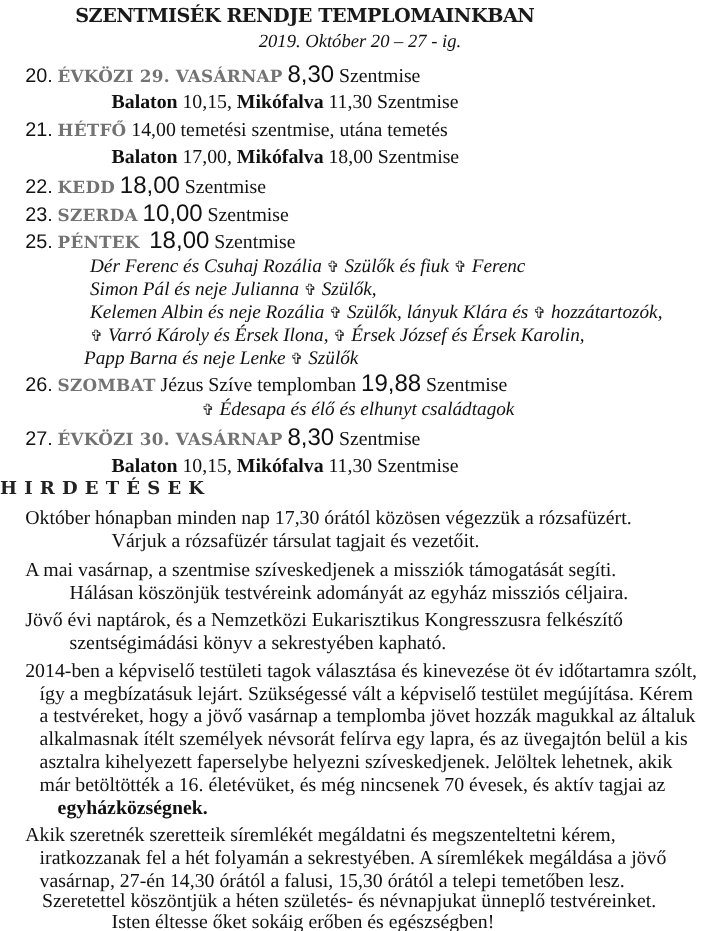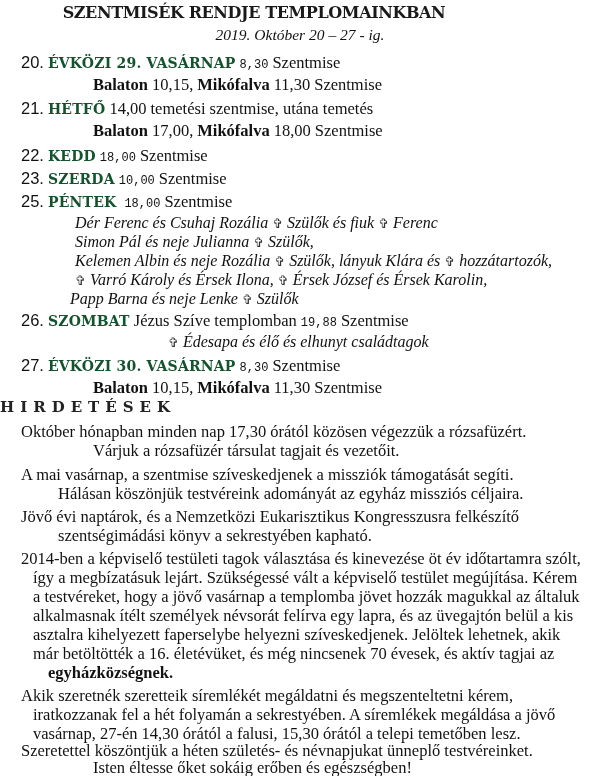--- a/index.html
+++ b/index.html
@@ -11,23 +11,23 @@
       letter-spacing: -0.4px; color: #1a1a1a;
     }
     .subtitle {
       position: absolute; top: 26px; left: 0; width: 600px; text-align: center;
       font-family: "Liberation Serif", serif; font-style: italic; font-size: 15.5px;
     }
     .line { position: absolute; white-space: nowrap; font-size: 16px; line-height: 20px; }
     .num { font-family: "Liberation Sans", sans-serif; font-size: 16.5px; }
     .day {
       font-family: "DejaVu Serif", serif; font-weight: bold; font-size: 14px;
-      letter-spacing: 0.2px; color: #14532d;
+      letter-spacing: 0.2px; color: #737373;
     }
-    .time { font-family: Liberation Mono, monospace; font-size: 12px; }
+    .time { font-family: Liberation Sans, sans-serif; font-size: 20px; }
     .txt { font-family: "Liberation Serif", serif; font-size: 16.5px; }
     .b { font-weight: bold; }
     .it { font-family: "Liberation Serif", serif; font-style: italic; font-size: 16px; }
     .cross { font-family: "DejaVu Serif", serif; font-style: normal; font-size: 13px; color: #333; }
     .heading {
       position: absolute; top: 398px; left: 0; width: 600px; text-align: left;
       font-family: "DejaVu Serif", serif; font-weight: bold; font-size: 15px;
       letter-spacing: 6px; color: #222;
     }
     .p { position: absolute; font-family: "Liberation Serif", serif; font-size: 16.5px; line-height: 19.5px; white-space: nowrap; }
@@ -161,16 +161,16 @@
   <div class="p" style="top:587px; left:33px;">a testvéreket, hogy a jövő vasárnap a templomba jövet hozzák magukkal az általuk</div>
   <div class="p" style="top:606px; left:33px;">alkalmasnak ítélt személyek névsorát felírva egy lapra, és az üvegajtón belül a kis</div>
   <div class="p" style="top:625px; left:33px;">asztalra kihelyezett faperselybe helyezni szíveskedjenek. Jelöltek lehetnek, akik</div>
   <div class="p" style="top:644px; left:33px;">már betöltötték a 16. életévüket, és még nincsenek 70 évesek, és aktív tagjai az</div>
   <div class="p" style="top:663px; left:48px;font-weight:bold;">egyházközségnek.</div>
 
   <div class="p" style="top:686px; left:21px;">Akik szeretnék szeretteik síremlékét megáldatni és megszenteltetni kérem,</div>
   <div class="p" style="top:705px; left:33px;">iratkozzanak fel a hét folyamán a sekrestyében. A síremlékek megáldása a jövő</div>
   <div class="p" style="top:724px; left:33px;">vasárnap, 27-én 14,30 órától a falusi, 15,30 órától a telepi temetőben lesz.</div>
 
-  <div class="p" style="top:741px; left:21px;">Szeretettel köszöntjük a héten születés- és névnapjukat ünneplő testvéreinket.</div>
+  <div class="p" style="top:741px; left:35px;">Szeretettel köszöntjük a héten születés- és névnapjukat ünneplő testvéreinket.</div>
   <div class="p" style="top:758px; left:93px;">Isten éltesse őket sokáig erőben és egészségben!</div>
 
 </div>
 
 </body></html>

